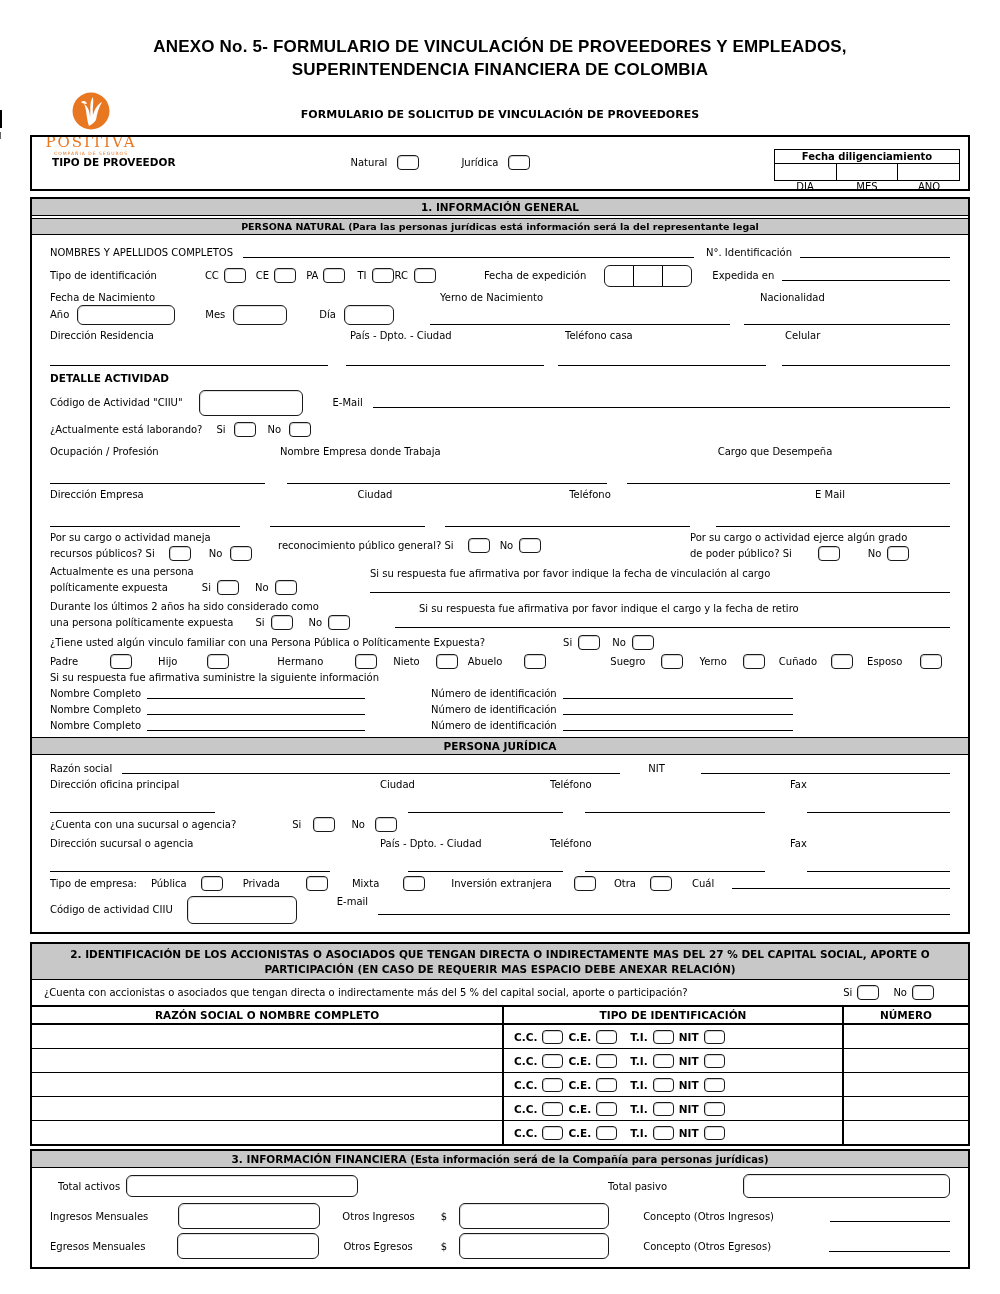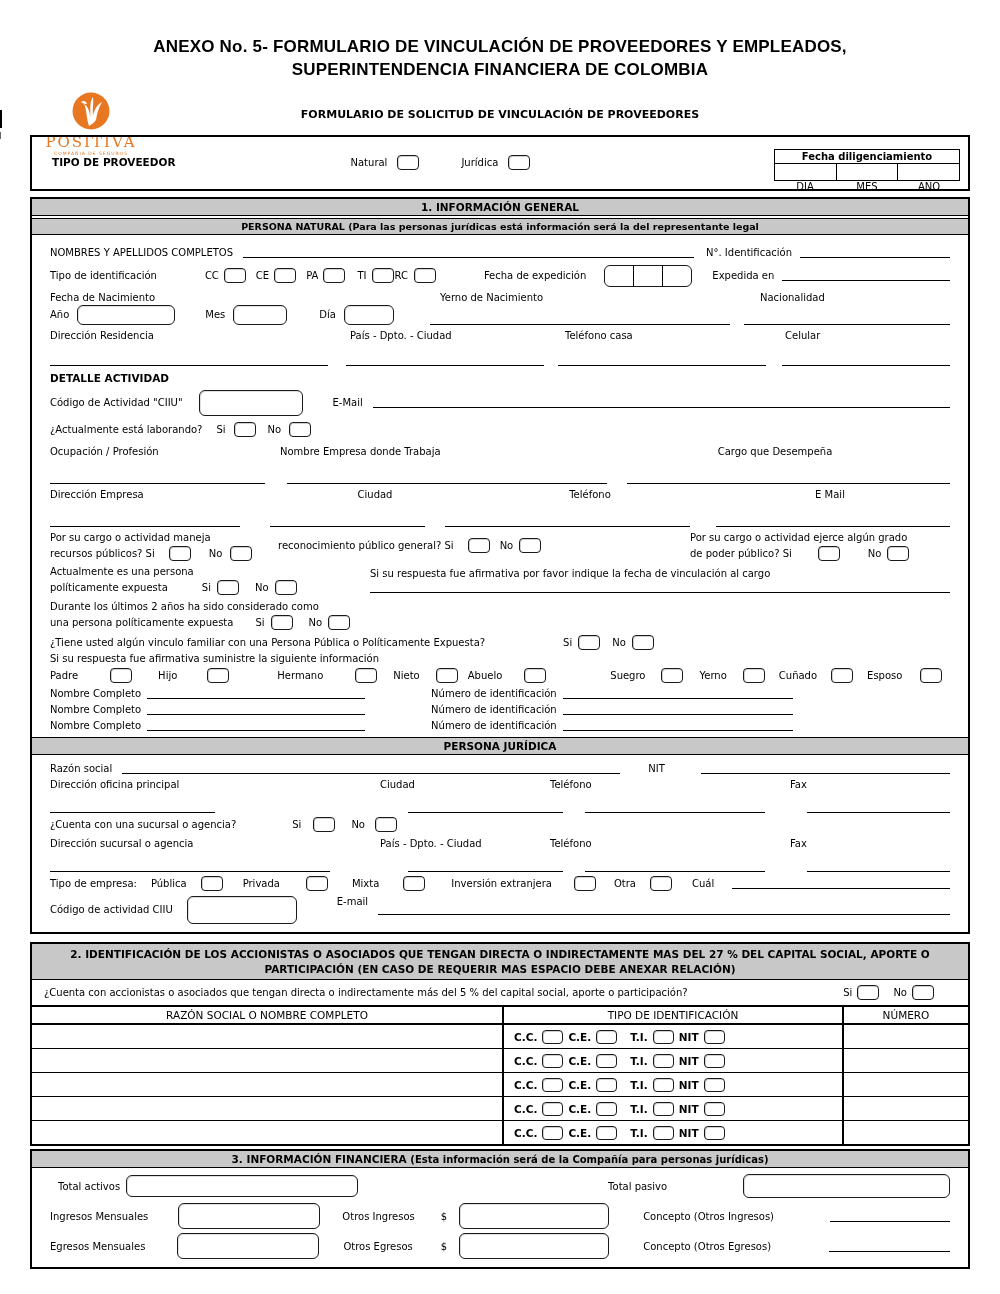--- a/index.html
+++ b/index.html
@@ -36,21 +36,21 @@
   .fd-h{border:1.6px solid #000;text-align:center;font-weight:bold;padding:1px 0;}
   .fd-cells{display:flex;border:1.6px solid #000;border-top:none;height:16px;}
   .fd-cell{flex:1;border-left:1.4px solid #000;}
   .fd-cell:first-child{border-left:none;}
   .fd-labels{display:flex;text-align:center;}
   .fd-labels span{flex:1;}
   
   .qcol{display:flex;flex-direction:column;justify-content:center;line-height:16px;}
   
   .t-q{display:flex;align-items:center;padding:5px 12px;border-bottom:2px solid #000;}
-  .t-head{display:flex;font-weight:normal;text-align:center;border-bottom:2px solid #000;font-size:10.5px;}
+  .t-head{display:flex;font-weight:bold;text-align:center;border-bottom:2px solid #000;font-size:10.5px;}
   .c1{width:472px;border-right:2px solid #000;box-sizing:border-box;}
   .c2{width:340px;border-right:2px solid #000;box-sizing:border-box;}
   .c3{flex:1;}
   .t-head div{padding:2px 0;}
   .t-row{display:flex;height:23px;border-bottom:1.5px solid #000;}
   .t-row:last-child{border-bottom:none;}
   .idcell{display:flex;align-items:center;padding-left:10px;gap:5px;font-weight:bold;font-size:10.5px;}
 </style>
 </head>
 <body>
@@ -259,33 +259,33 @@
         <div class="qcol" style="width:345px">
           <span>Durante los últimos 2 años ha sido considerado como</span>
           <span style="display:flex;align-items:center">
             <span>una persona políticamente expuesta</span>
             <span style="margin-left:22px">Si</span>
             <span class="cb" style="margin-left:6px"></span>
             <span style="margin-left:16px">No</span>
             <span class="cb" style="margin-left:6px"></span>
           </span>
         </div>
+        <div class="qcol" style="flex:1">
+          <span style="padding-left:24px">Si su respuesta fue afirmativa por favor indique el cargo y la fecha de retiro</span>
+          <span class="ln" style="width:100%"></span>
+        </div>
       </div>
 
       <div class="r" style="margin-top:4px">
         <span>¿Tiene usted algún vinculo familiar con una Persona Pública o Políticamente Expuesta?</span>
         <span style="margin-left:78px">Si</span>
         <span class="cb" style="margin-left:6px"></span>
         <span style="margin-left:12px">No</span>
         <span class="cb" style="margin-left:6px"></span>
       </div>
-      <div class="r" style="margin-top:3px">
-        <span>Si su respuesta fue afirmativa suministre la siguiente información</span>
-      </div>
-
       <div class="r" style="margin-top:4px">
         <span>Padre</span>
         <span class="cb" style="margin-left:32px"></span>
         <span style="margin-left:26px">Hijo</span>
         <span class="cb" style="margin-left:30px"></span>
         <span style="margin-left:48px">Hermano</span>
         <span class="cb" style="margin-left:32px"></span>
         <span style="margin-left:16px">Nieto</span>
         <span class="cb" style="margin-left:16px"></span>
         <span style="margin-left:10px">Abuelo</span>
@@ -293,20 +293,24 @@
         <span style="margin-left:64px">Suegro</span>
         <span class="cb" style="margin-left:16px"></span>
         <span style="margin-left:16px">Yerno</span>
         <span class="cb" style="margin-left:16px"></span>
         <span style="margin-left:14px">Cuñado</span>
         <span class="cb" style="margin-left:14px"></span>
         <span style="margin-left:14px">Esposo</span>
         <span class="cb" style="margin-left:18px"></span>
       </div>
 
+      <div class="r" style="margin-top:3px">
+        <span>Si su respuesta fue afirmativa suministre la siguiente información</span>
+      </div>
+
       <div class="r" style="margin-top:5px">
         <span>Nombre Completo</span>
         <span class="ln" style="width:218px;margin-left:6px"></span>
         <span style="margin-left:66px">Número de identificación</span>
         <span class="ln" style="width:230px;margin-left:6px"></span>
       </div>
       <div class="r" style="margin-top:5px">
         <span>Nombre Completo</span>
         <span class="ln" style="width:218px;margin-left:6px"></span>
         <span style="margin-left:66px">Número de identificación</span>

